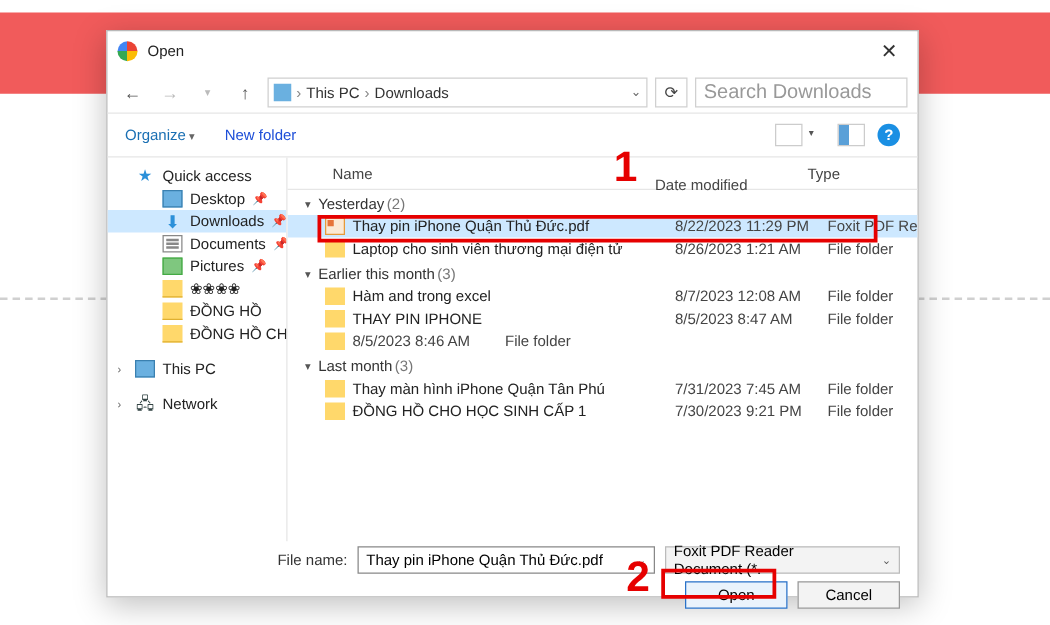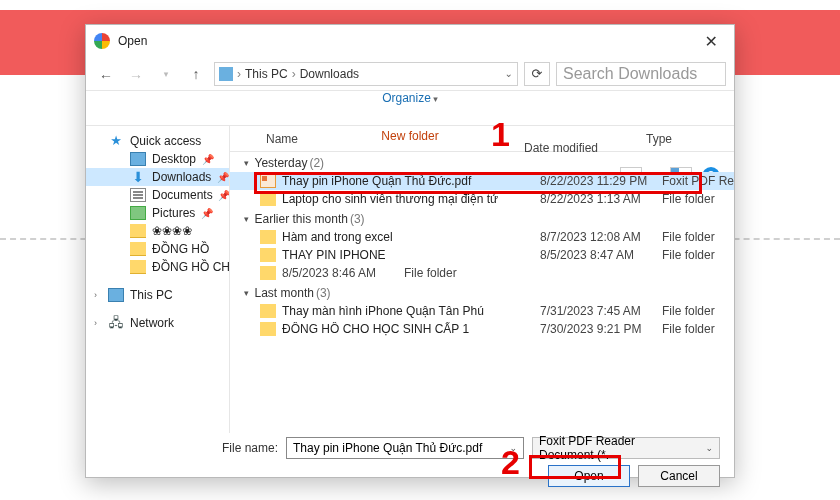--- a/index.html
+++ b/index.html
@@ -21,24 +21,24 @@
   .navbar { height: 34px; display: flex; align-items: center; padding: 0 8px; gap: 6px; border-bottom: 1px solid #e6e6e6; }
   .nav-btn { width: 24px; height: 24px; display: flex; align-items: center; justify-content: center; color: #555; font-size: 14px; }
   .nav-btn.dis { color: #bbb; }
   .crumb-box { flex: 1; height: 24px; border: 1px solid #d0d0d0; background: #fff; display: flex; align-items: center; padding: 0 4px; font-size: 12px; color: #333; gap: 4px; }
   .crumb-ico { width: 14px; height: 14px; background: #6ab0e0; display: inline-block; }
   .crumb-sep { color: #888; }
   .crumb-drop { margin-left: auto; color: #666; font-size: 10px; }
   .refresh-btn { width: 26px; height: 24px; border: 1px solid #d0d0d0; display: flex; align-items: center; justify-content: center; font-size: 13px; color: #444; }
   .search-box { width: 170px; height: 24px; border: 1px solid #d0d0d0; display: flex; align-items: center; padding: 0 6px; font-size: 16px; color: #999; }
 
-  .toolbar { height: 34px; display: flex; align-items: center; padding: 0 14px; gap: 24px; font-size: 12px; flex-direction: column; }
+  .toolbar { height: 34px; display: flex; align-items: center; padding: 0 14px; gap: 24px; font-size: 12px; }
   .tool-link { color: #1a6fb3; }
   .tool-link::after { content: " ▾"; font-size: 9px; color: #666; }
-  .tool-text { color: #c2410c; }
+  .tool-text { color: #1d4ed8; }
   .tool-right { margin-left: auto; display: flex; align-items: center; gap: 10px; }
   .view-ico { width: 22px; height: 18px; border: 1px solid #ccc; position: relative; }
   .view-ico::after { content: "▾"; font-size: 8px; color: #555; position: absolute; right: -10px; top: 2px; }
   .prev-ico { width: 22px; height: 18px; border: 1px solid #ccc; background: linear-gradient(90deg,#5aa0d8 0 40%, #fff 40%); }
   .help-ico { width: 18px; height: 18px; border-radius: 50%; background: #1a8fe3; color: #fff; font-size: 12px; font-weight: bold; display: flex; align-items: center; justify-content: center; }
 
   .body { display: flex; height: 308px; border-top: 1px solid #e6e6e6; }
 
   .sidebar { width: 168px; border-right: 1px solid #e6e6e6; overflow: hidden; padding: 6px 0; font-size: 12px; }
   .tree-item { display: flex; align-items: center; gap: 6px; padding: 2px 8px 2px 22px; color: #222; white-space: nowrap; }
@@ -205,21 +205,21 @@
         </div>
         <div class="row sel">
           <span class="row-ico pdf"></span>
           <span class="row-name">Thay pin iPhone Quận Thủ Đức.pdf</span>
           <span class="row-date">8/22/2023 11:29 PM</span>
           <span class="row-type">Foxit PDF Re</span>
         </div>
         <div class="row">
           <span class="row-ico fld"></span>
           <span class="row-name">Laptop cho sinh viên thương mại điện tử</span>
-          <span class="row-date">8/22/2023 1:13 AM</span>
+          <span class="row-date">8/26/2023 1:21 AM</span>
           <span class="row-type">File folder</span>
         </div>
 
         <div class="group-head">
           <span class="group-caret">▾</span>
           <span>Earlier this month</span>
           <span class="group-count">(3)</span>
         </div>
         <div class="row">
           <span class="row-ico fld"></span>

